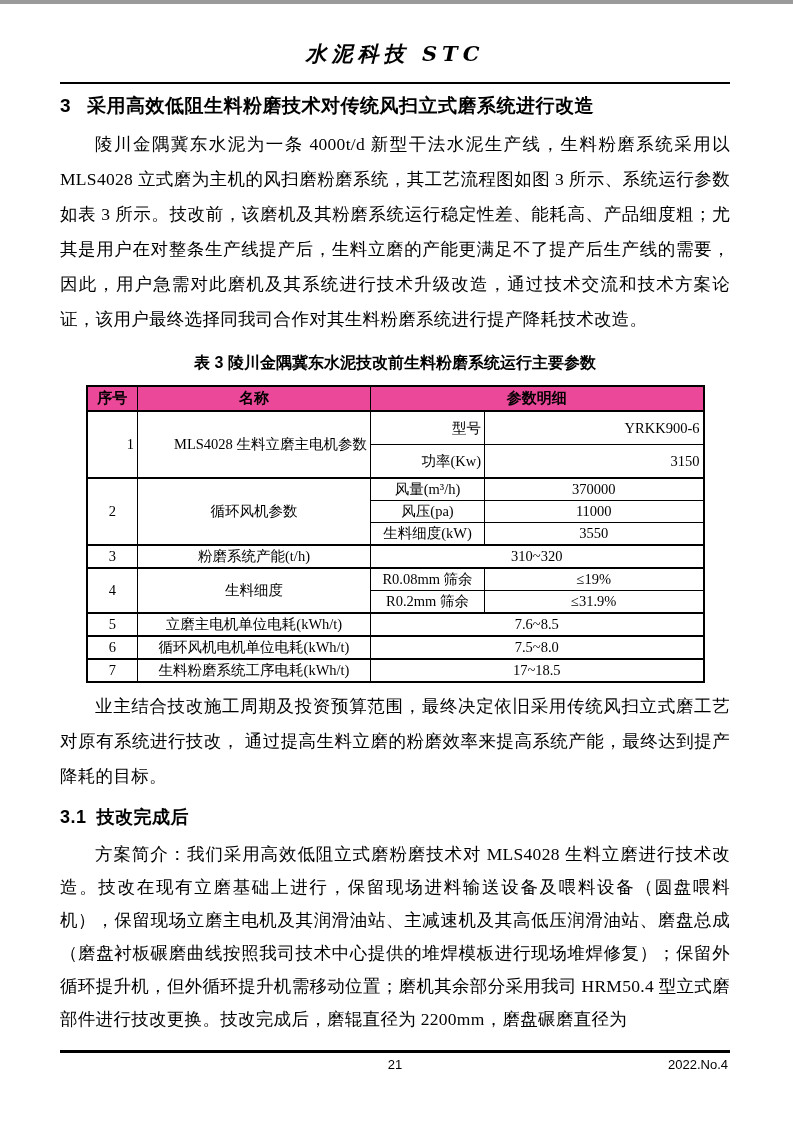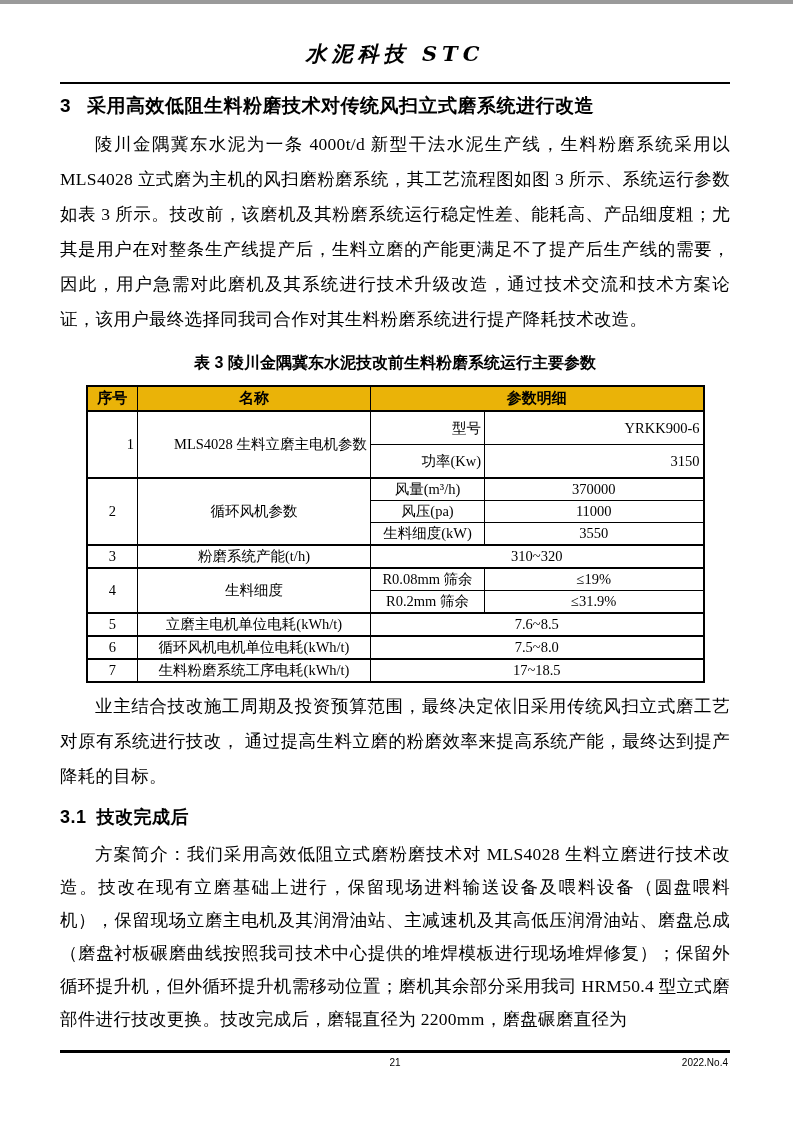--- a/index.html
+++ b/index.html
@@ -71,34 +71,34 @@
   table.params th, table.params td {
     border: 1px solid #000;
     padding: 0 3px;
     height: 21px;
     vertical-align: middle;
     font-weight: normal;
     overflow: hidden;
     white-space: nowrap;
   }
   table.params tr.head th {
-    background: #eab308;
+    background: #ec4899;
     font-weight: bold;
     font-size: 15px;
     height: 23px;
     border-bottom: 2px solid #000;
   }
   table.params tr.tall td { height: 32px; text-align: right; }
   table.params tr.group-start > td { border-top: 2px solid #000; }
   .footer {
     position: absolute;
     left: 60px; right: 63px; top: 1046px;
     border-top: 3px solid #000;
     font-family: "Liberation Sans", "DejaVu Sans", sans-serif;
-    font-size: 10px;
+    font-size: 13px;
     height: 22px;
   }
   .footer .page-num {
     position: absolute; left: 50%; transform: translateX(-50%); top: 4px;
   }
   .footer .issue {
     position: absolute; right: 2px; top: 4px;
   }
 </style>
 </head>

